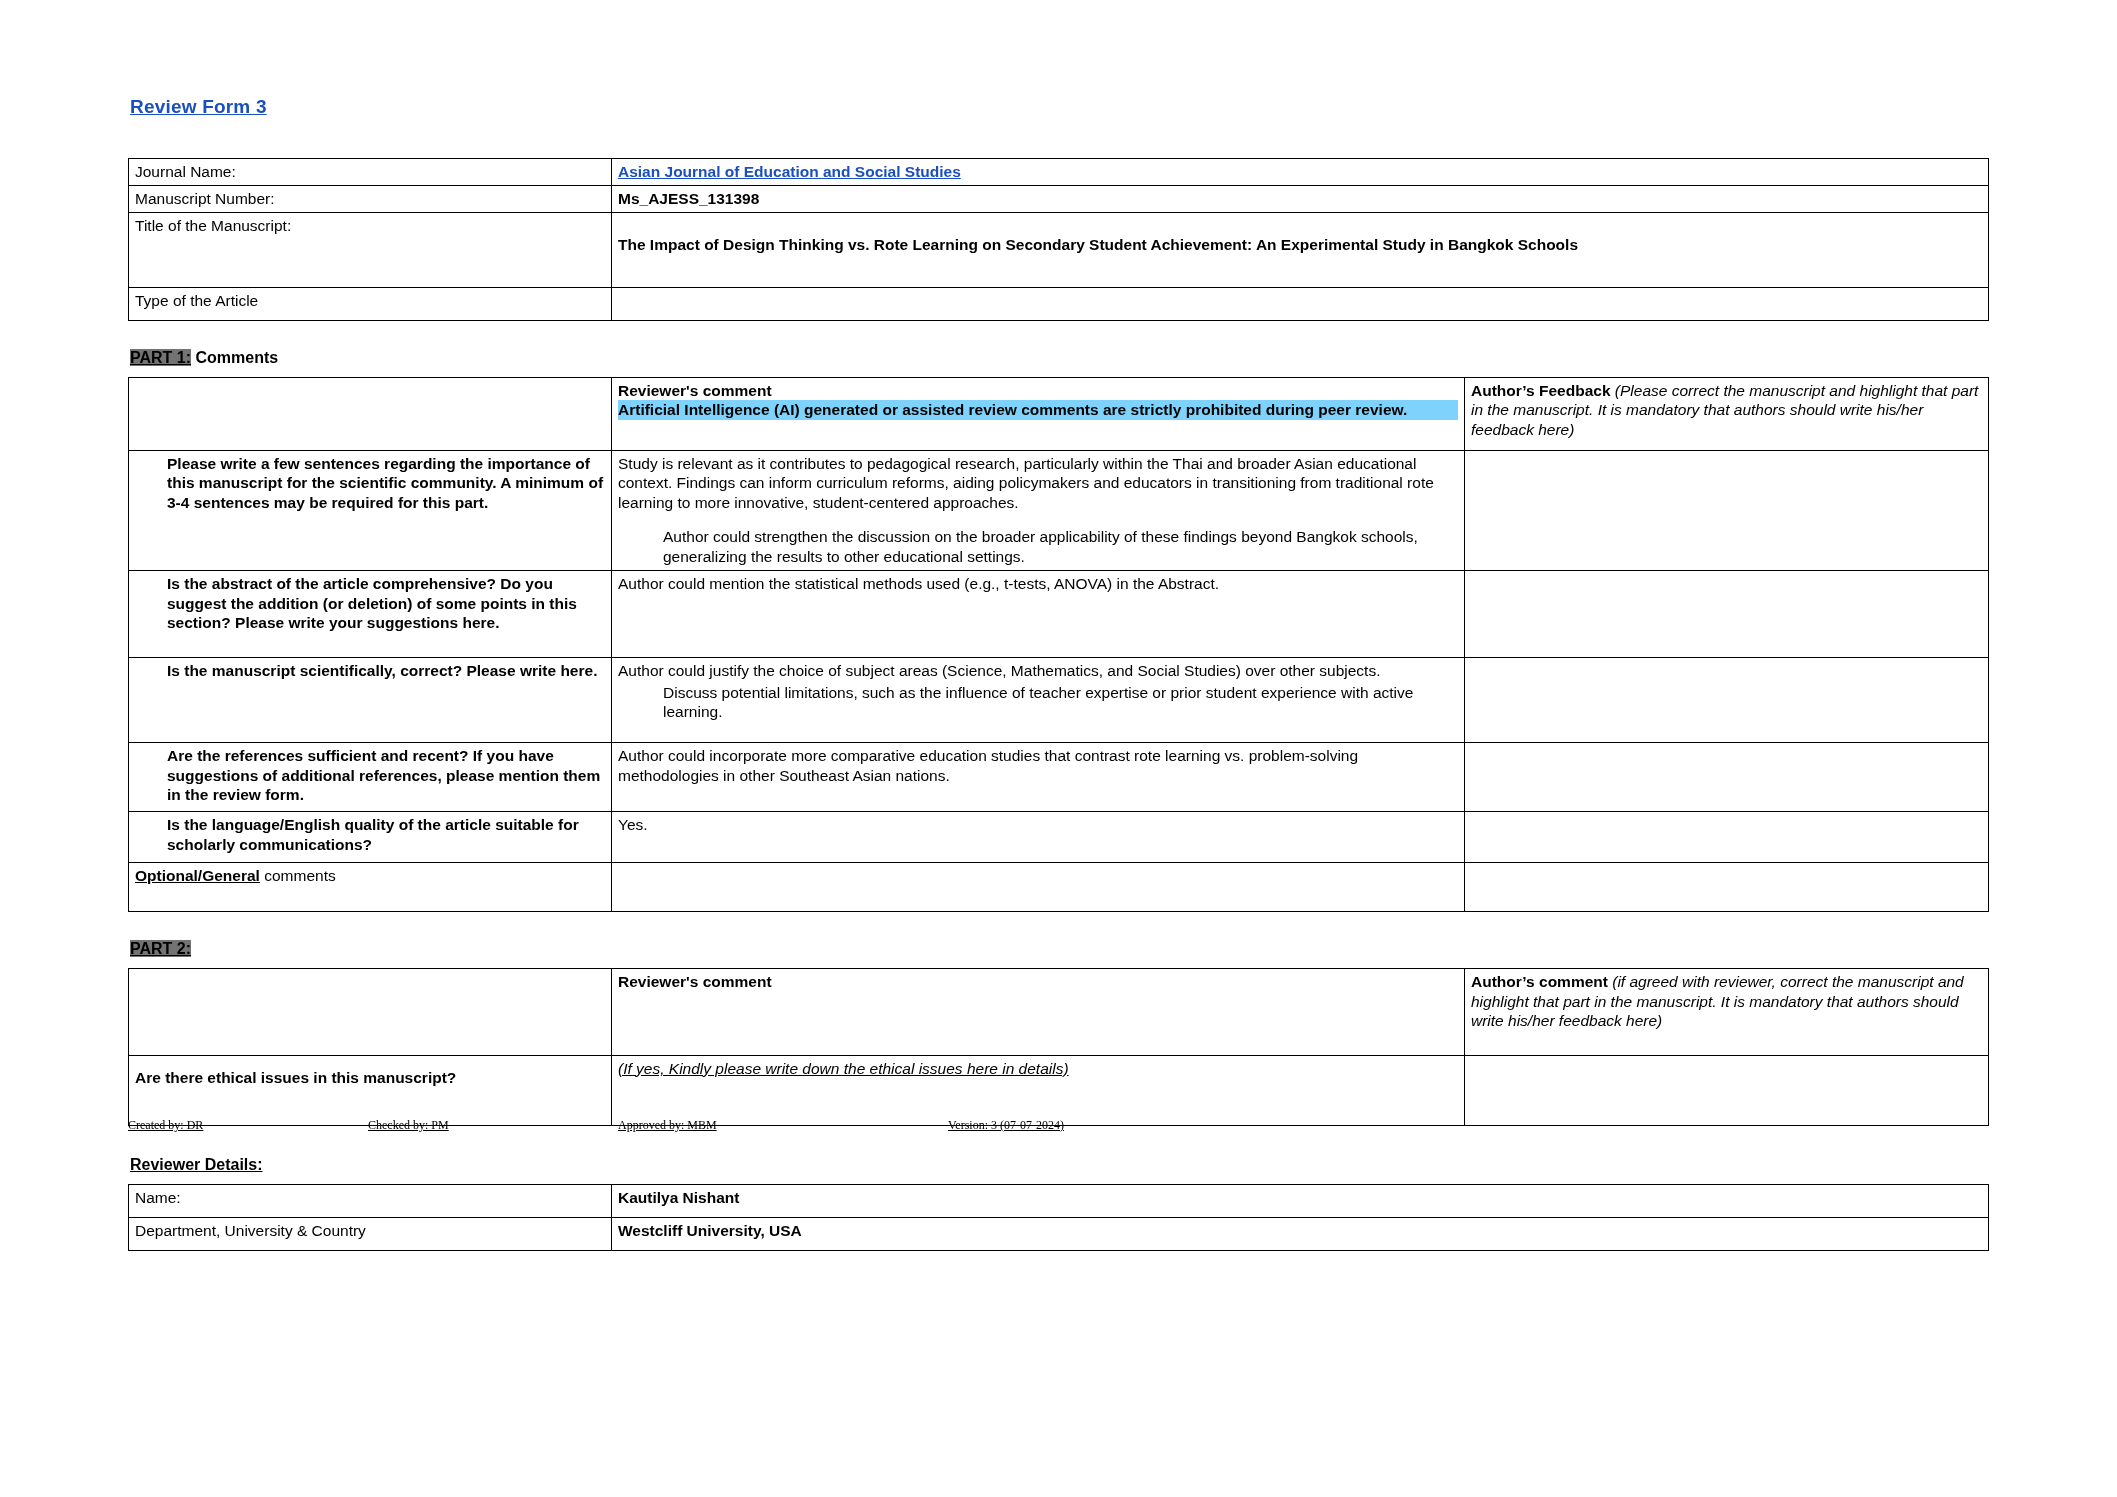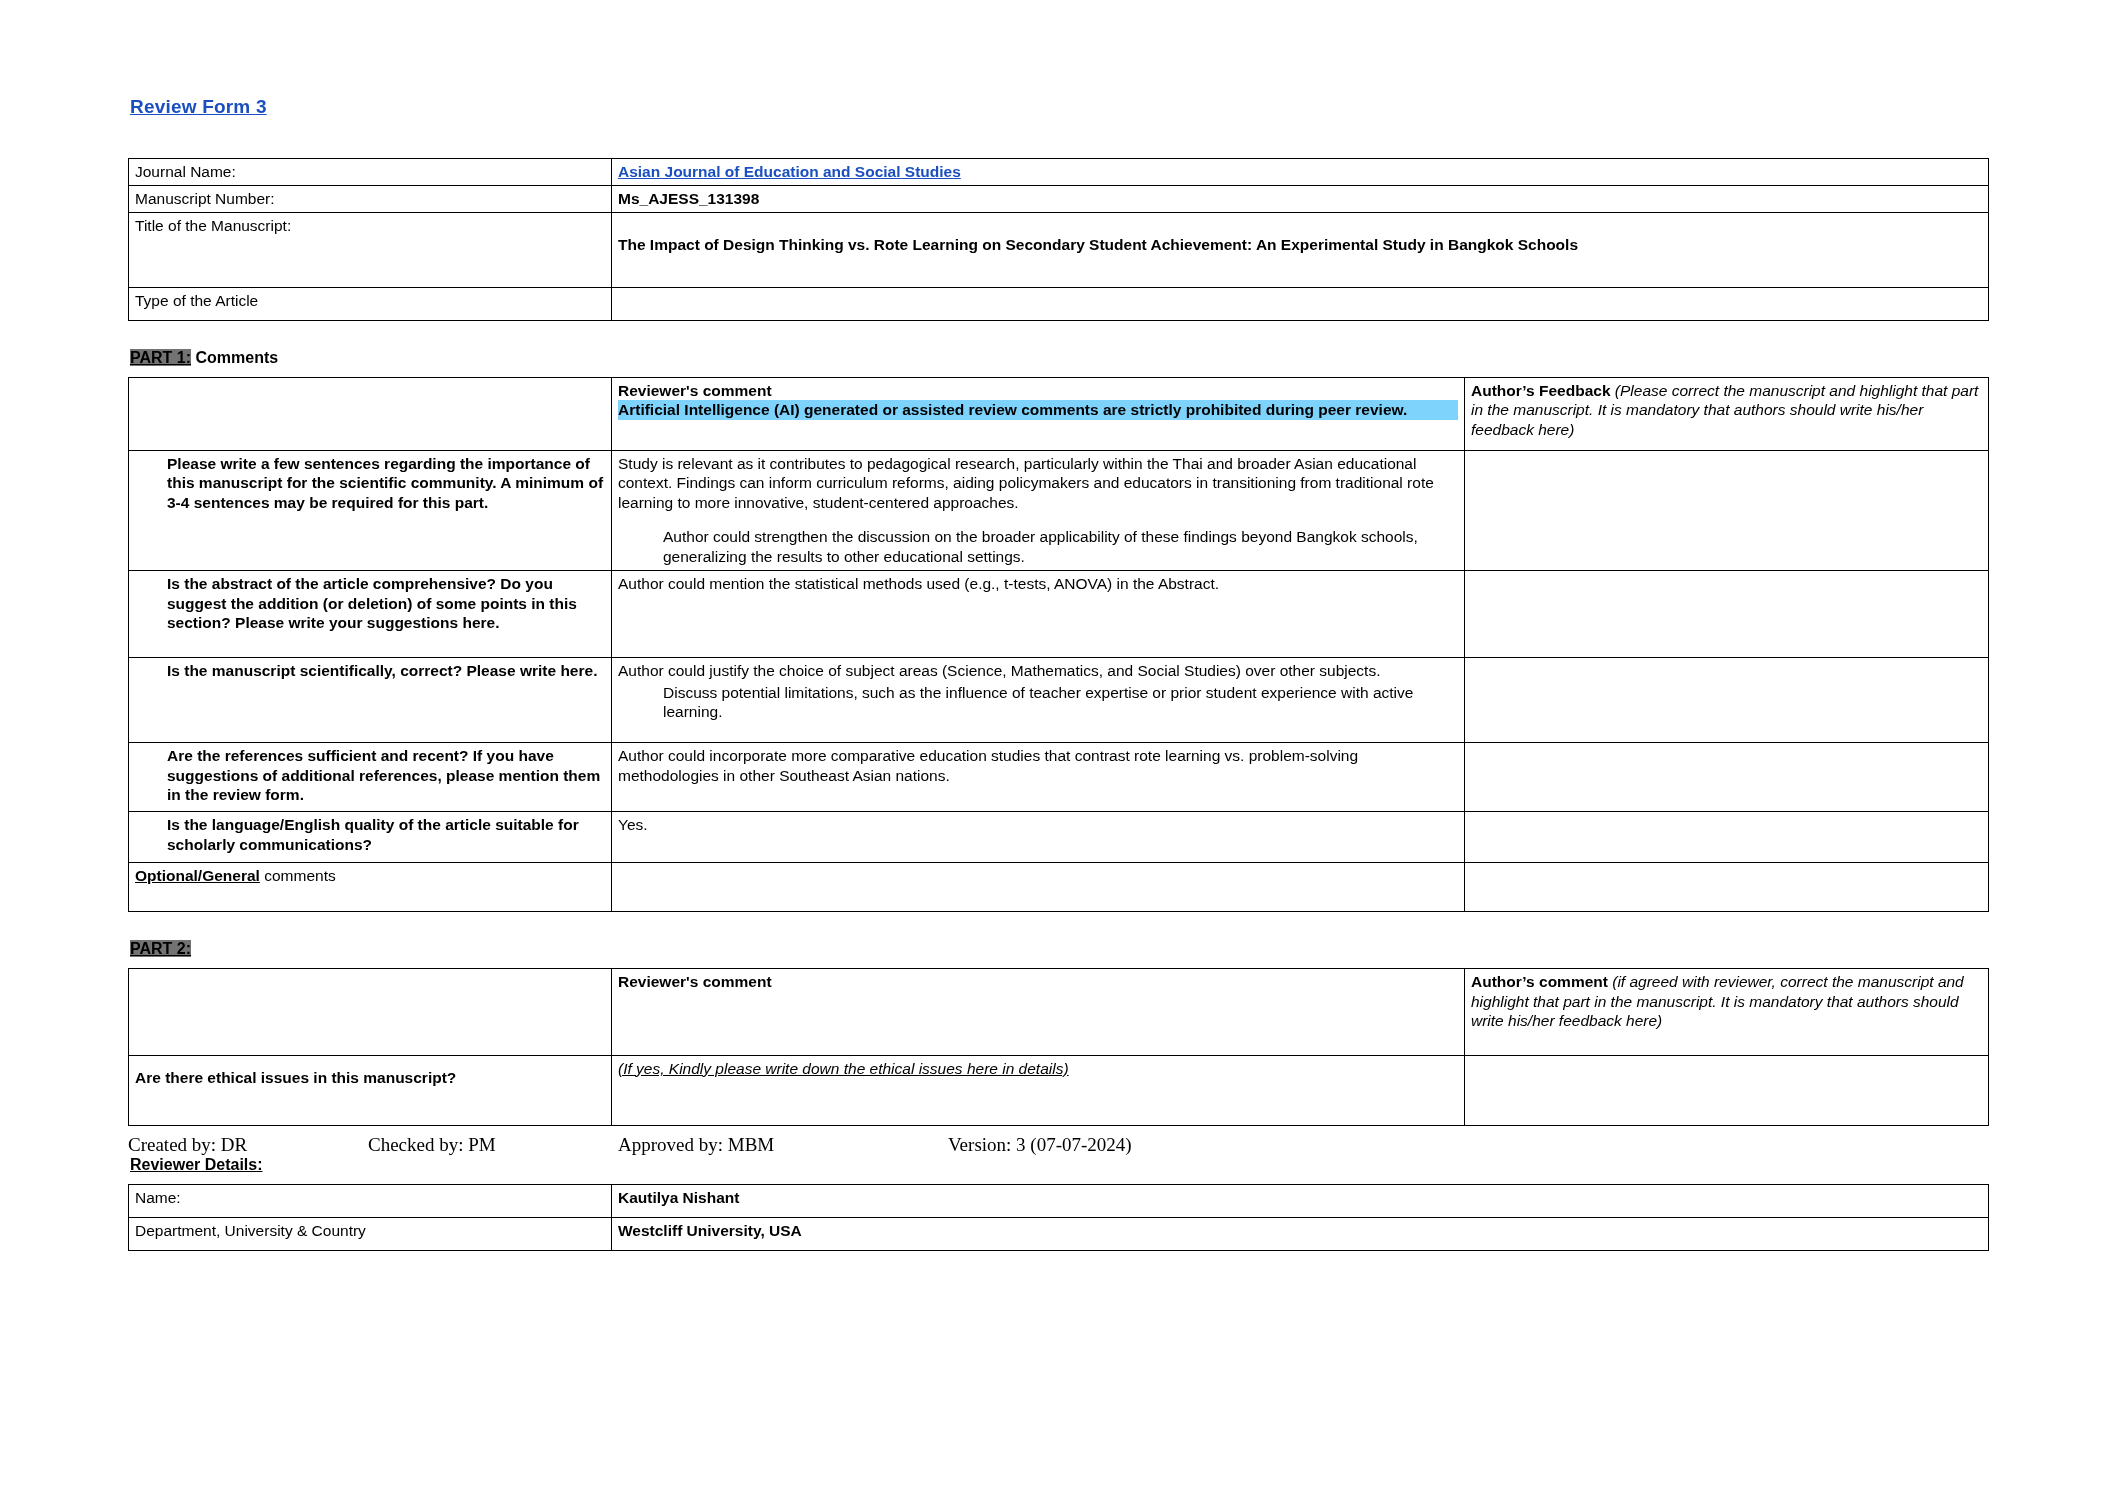--- a/index.html
+++ b/index.html
@@ -79,24 +79,25 @@
     margin: 30px 0 10px 2px;
     font-size: 16px;
     font-weight: bold;
     text-decoration: underline;
   }
   .rd-tbl td.label { width: 470px; }
   .footer {
     position: absolute;
     left: 128px;
     right: 128px;
-    bottom: 41px;
+    bottom: 64px;
     font-family: "Liberation Serif", serif;
-    font-size: 19px;
+    font-size: 12px;
     display: flex;
+    text-decoration: underline;
   }
   .footer span.f1 { width: 240px; }
   .footer span.f2 { width: 250px; }
   .footer span.f3 { width: 330px; }
   .footer span.f4 { width: auto; }
   .minh-small { height: 26px; }
 </style>
 </head>
 <body>
 

